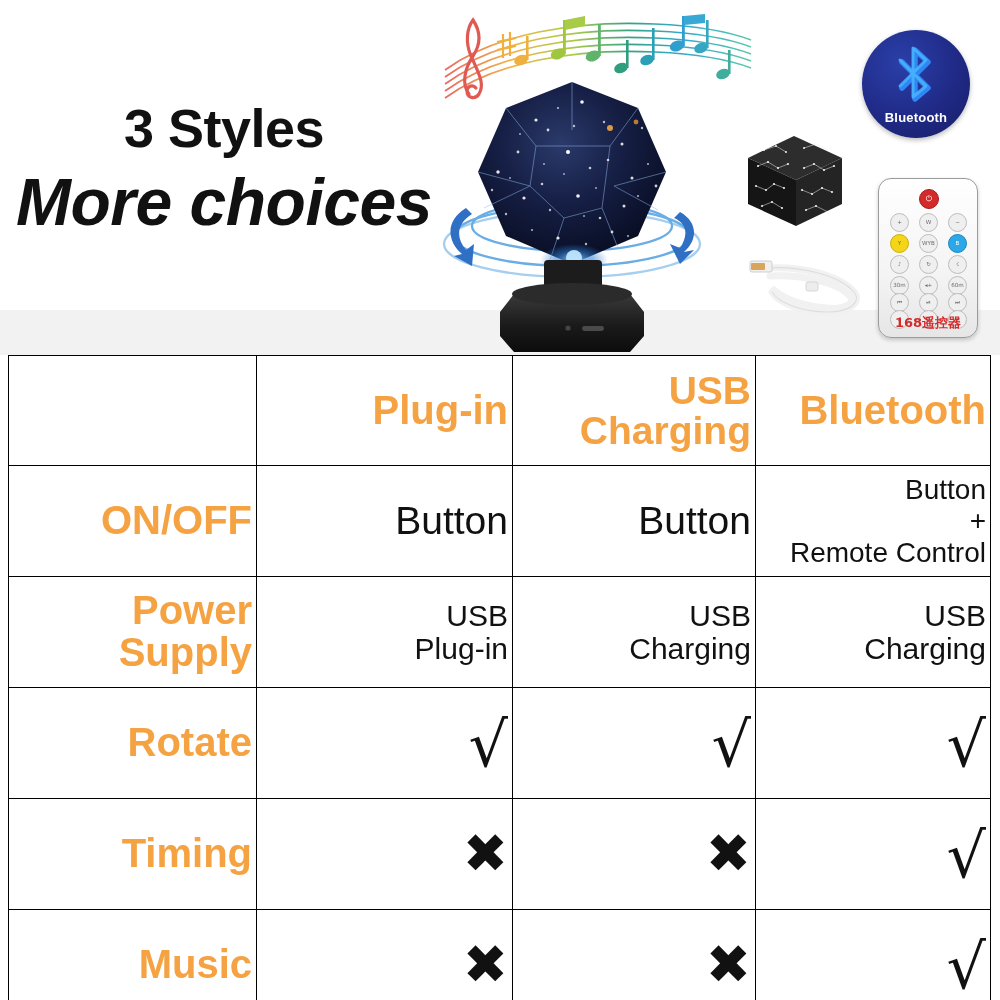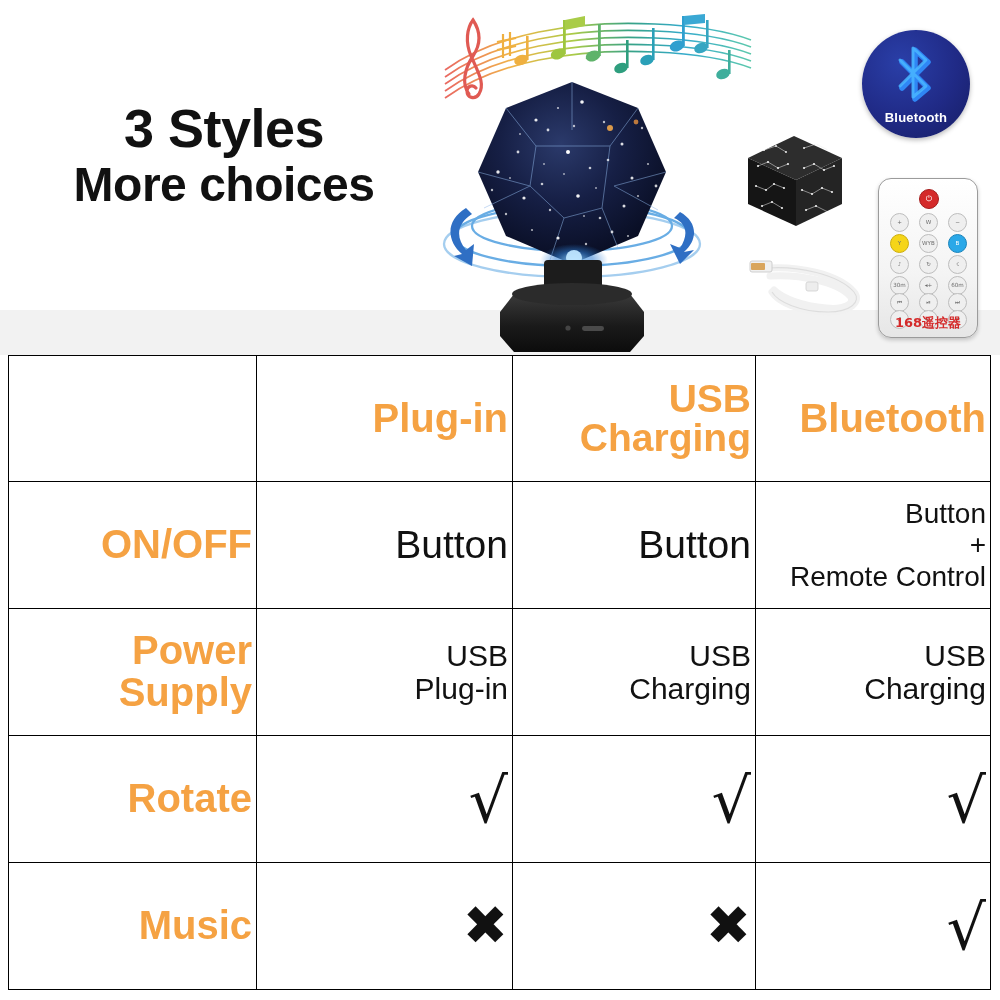--- a/index.html
+++ b/index.html
@@ -36,21 +36,21 @@
     position: absolute;
     left: 14px; top: 98px;
     width: 420px;
     text-align: center;
     color: #111111;
     font-weight: bold;
     line-height: 1.12;
     letter-spacing: -0.5px;
   }
   #headline .l1 { font-size: 54px; display: block; }
-  #headline .l2 { font-size: 48px; display: block; margin-top: 0; }
+  #headline .l2 { font-size: 66px; display: block; margin-top: 8px; font-style: italic; }
 
   
   #music-staff {
     position: absolute;
     left: 425px; top: -2px;
     width: 330px; height: 108px;
   }
 
   
   #lamp {
@@ -532,20 +532,34 @@
         <span class="mark check">√</span>
       </td>
       <td>
         <span class="mark check">√</span>
       </td>
       <td>
         <span class="mark check">√</span>
       </td>
     </tr>
 
+    <tr class="row-body">
+      <td>
+        <span class="rowlabel">Timing</span>
+      </td>
+      <td>
+        <span class="mark cross">✖</span>
+      </td>
+      <td>
+        <span class="mark cross">✖</span>
+      </td>
+      <td>
+        <span class="mark check">√</span>
+      </td>
+    </tr>
 
     <tr class="row-body">
       <td>
         <span class="rowlabel">Music</span>
       </td>
       <td>
         <span class="mark cross">✖</span>
       </td>
       <td>
         <span class="mark cross">✖</span>

